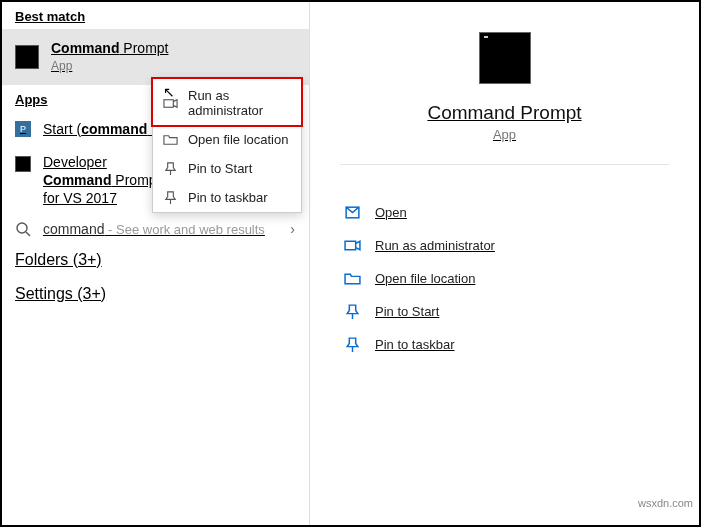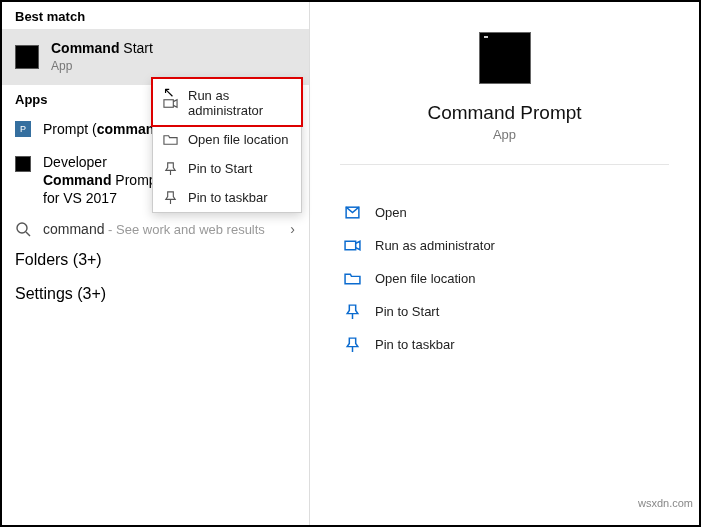--- a/index.html
+++ b/index.html
@@ -1,17 +1,17 @@
 <!DOCTYPE html>
 <html><head>
   <meta charset="utf-8">
   <style>
     * { box-sizing: border-box; margin: 0; padding: 0; font-family: "Segoe UI", sans-serif; }
     body { width: 701px; height: 527px; overflow: hidden; background: #fff; border: 2px solid #000; position: relative; }
-    .container { display: flex; width: 100%; height: 100%; }
+    .container { display: flex; width: 100%; height: 100%; text-decoration: underline; }
     .left-pane { width: 308px; border-right: 1px solid #ddd; position: relative; }
     .right-pane { flex: 1; padding: 30px 30px 20px 30px; display: flex; flex-direction: column; }
     .section-header { font-size: 13px; font-weight: 600; padding: 7px 13px 5px; color: #000; }
     .result-item { display: flex; align-items: center; padding: 8px 13px; gap: 12px; cursor: default; position: relative; }
     .result-item.best { background: #e5e5e5; height: 56px; }
     .result-icon { width: 24px; height: 24px; background: #000; border: 1px solid #555; flex-shrink: 0; }
     .result-icon.small { width: 16px; height: 16px; }
     .result-text { display: flex; flex-direction: column; line-height: 1.25; }
     .result-title { font-size: 14px; color: #000; }
     .result-title .bold { font-weight: 600; }
@@ -43,31 +43,31 @@
 </head>
 <body>
 
 <div class="container">
   <div class="left-pane">
     <div class="section-header">Best match</div>
 
     <div class="result-item best">
       <div class="result-icon"></div>
       <div class="result-text">
-        <div class="result-title"><span class="bold">Command</span><span> Start</span></div>
+        <div class="result-title"><span class="bold">Command</span><span> Prompt</span></div>
         <div class="result-sub">App</div>
       </div>
     </div>
 
     <div class="section-header">Apps</div>
 
     <div class="apps-list">
       <div class="result-item">
         <div class="py-icon">P</div>
-        <div class="result-title"><span>Prompt (</span><span class="bold">command</span><span> ...</span></div>
+        <div class="result-title"><span>Start (</span><span class="bold">command</span><span> ...</span></div>
       </div>
       <div class="result-item" style="align-items:flex-start;">
         <div class="result-icon small" style="margin-top:3px;"></div>
         <div class="result-title" style="max-width:120px;line-height:1.3;"><span>Developer </span><span class="bold">Command</span><span> Prompt for VS 2017</span></div>
       </div>
     </div>
 
 
     <div class="search-row">
       <svg class="search-icon-svg" viewBox="0 0 16 16" fill="none" stroke="currentColor" stroke-width="1.4">

